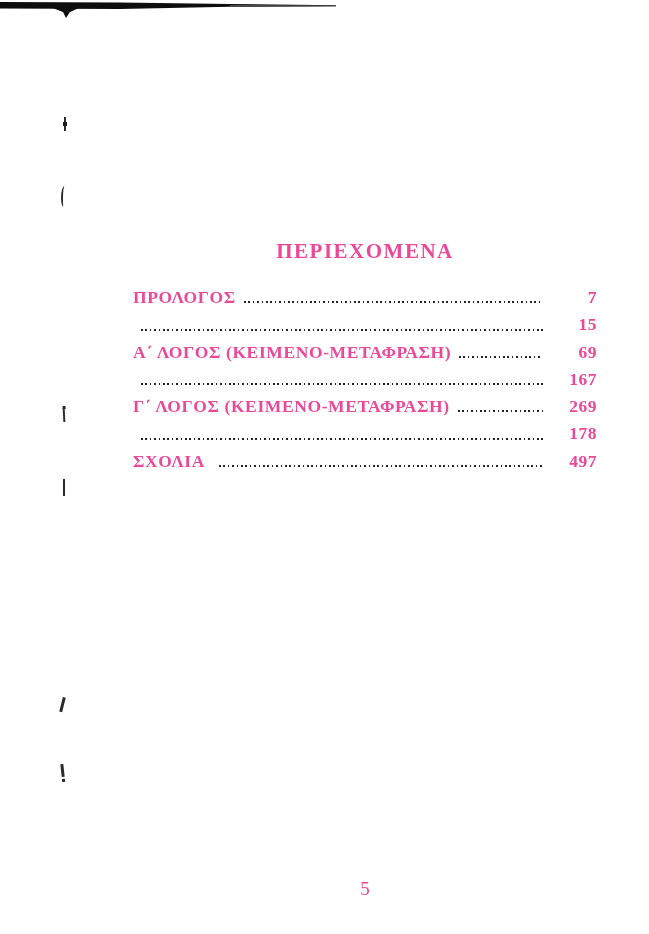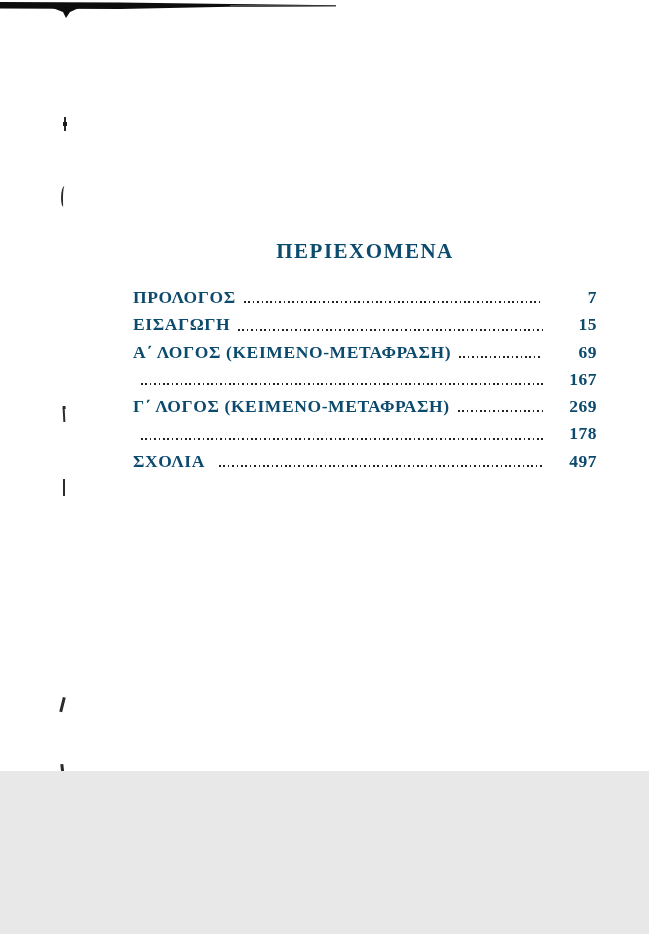--- a/index.html
+++ b/index.html
@@ -1,24 +1,24 @@
 <!DOCTYPE html>
 <html><head>
 <meta charset="utf-8">
 <style>
   * { margin: 0; padding: 0; box-sizing: border-box; }
   html, body { background: #e8e8e8; }
   .page {
     position: relative;
     width: 649px;
-    height: 771px;
+    height: 934px;
     background: #ffffff;
     overflow: hidden;
     font-family: "Liberation Serif", serif;
-    color: #0c4a6e;
+    color: #ec4899;
   }
 
   
   .top-smear { position: absolute; left: 0; top: 0; width: 649px; height: 24px; }
 
   
   .stray { position: absolute; background: #2b2b2b; }
   .stray.m1 { left: 64px; top: 117px; width: 2px; height: 14px; }
   .stray.m1::after { content:""; position:absolute; left:-1px; top:5px; width:4px; height:4px; background:#1c1c1c; }
   .stray.m2 { left: 61px; top: 186px; width: 6px; height: 21px; background: transparent;
@@ -109,21 +109,20 @@
 
   <div class="toc">
 
     <div class="toc-row">
       <span class="toc-label">ΠΡΟΛΟΓΟΣ</span>
       <span class="toc-dots"></span>
       <span class="toc-page">7</span>
     </div>
 
     <div class="toc-row">
-      <span class="toc-label">ΕΙΣΑΓΩΓΗ</span>
       <span class="toc-dots"></span>
       <span class="toc-page">15</span>
     </div>
 
     <div class="toc-row">
       <span class="toc-label">Α΄ ΛΟΓΟΣ (ΚΕΙΜΕΝΟ-ΜΕΤΑΦΡΑΣΗ)</span>
       <span class="toc-dots"></span>
       <span class="toc-page">69</span>
     </div>
 

